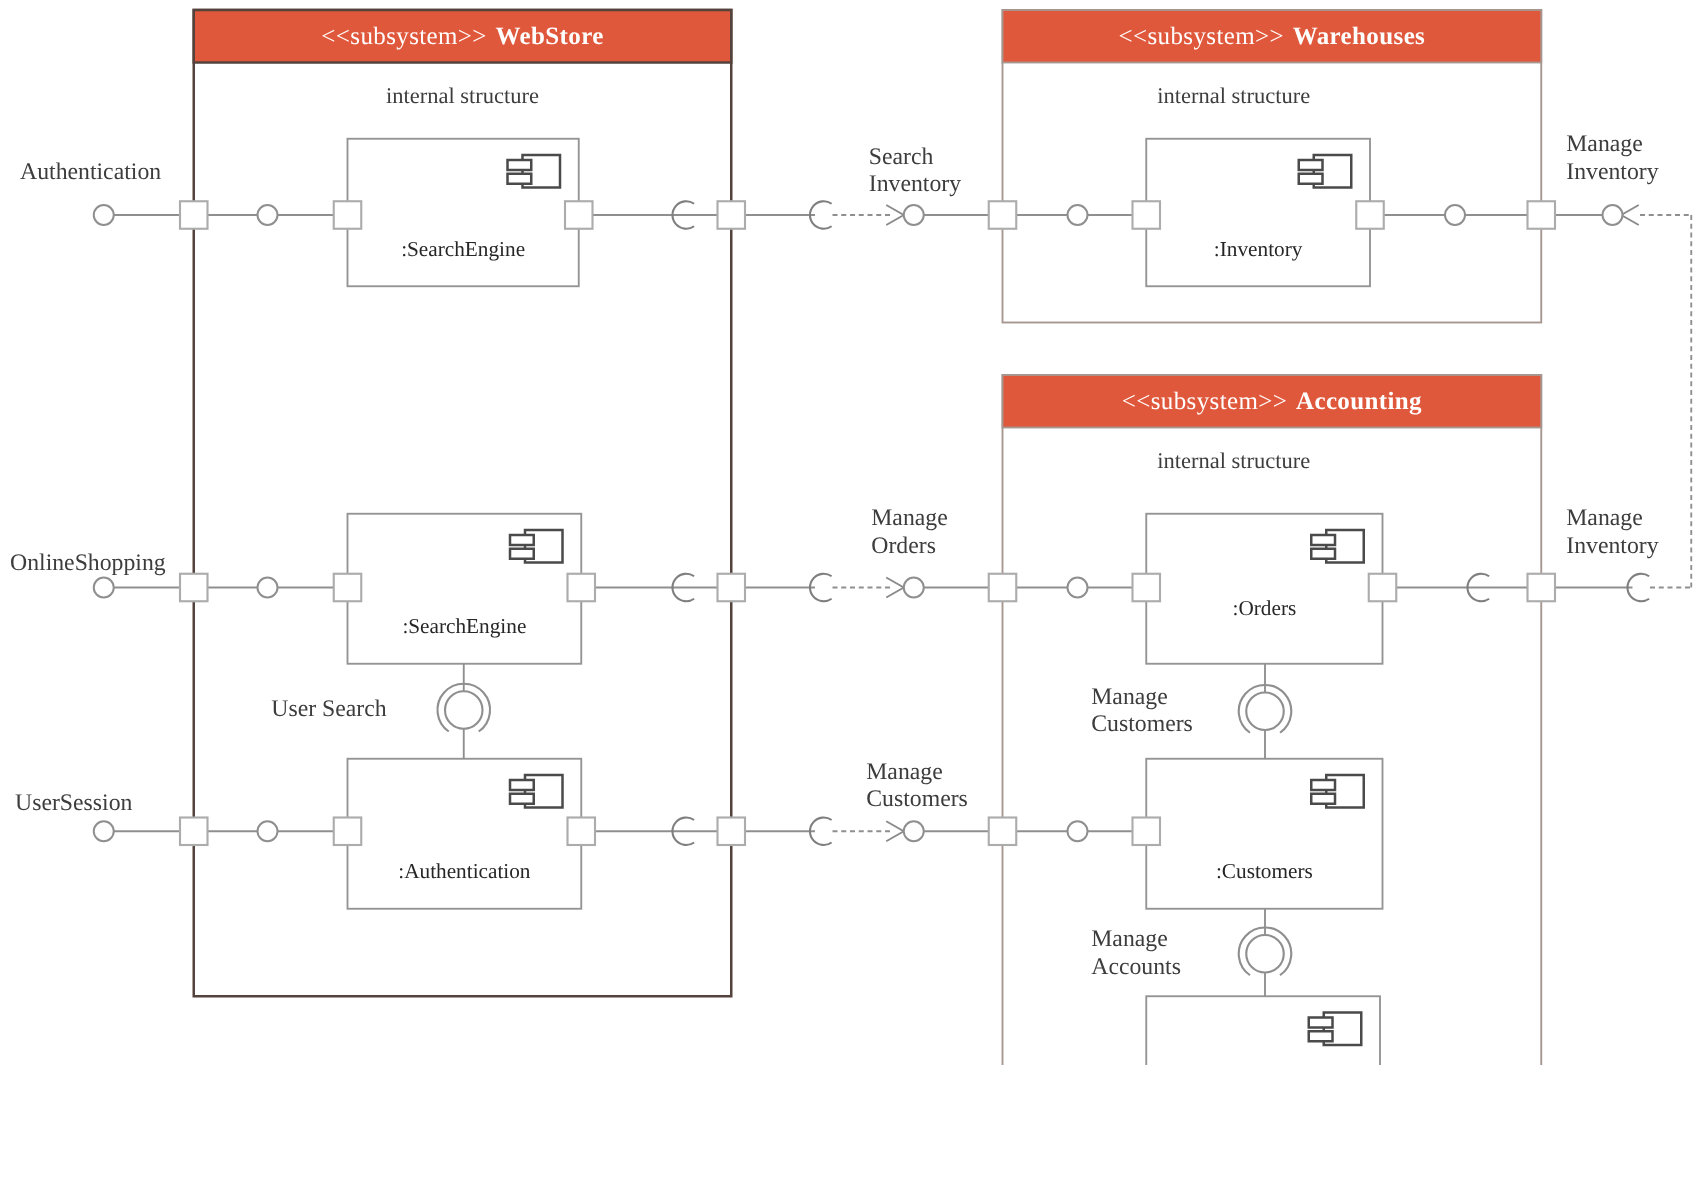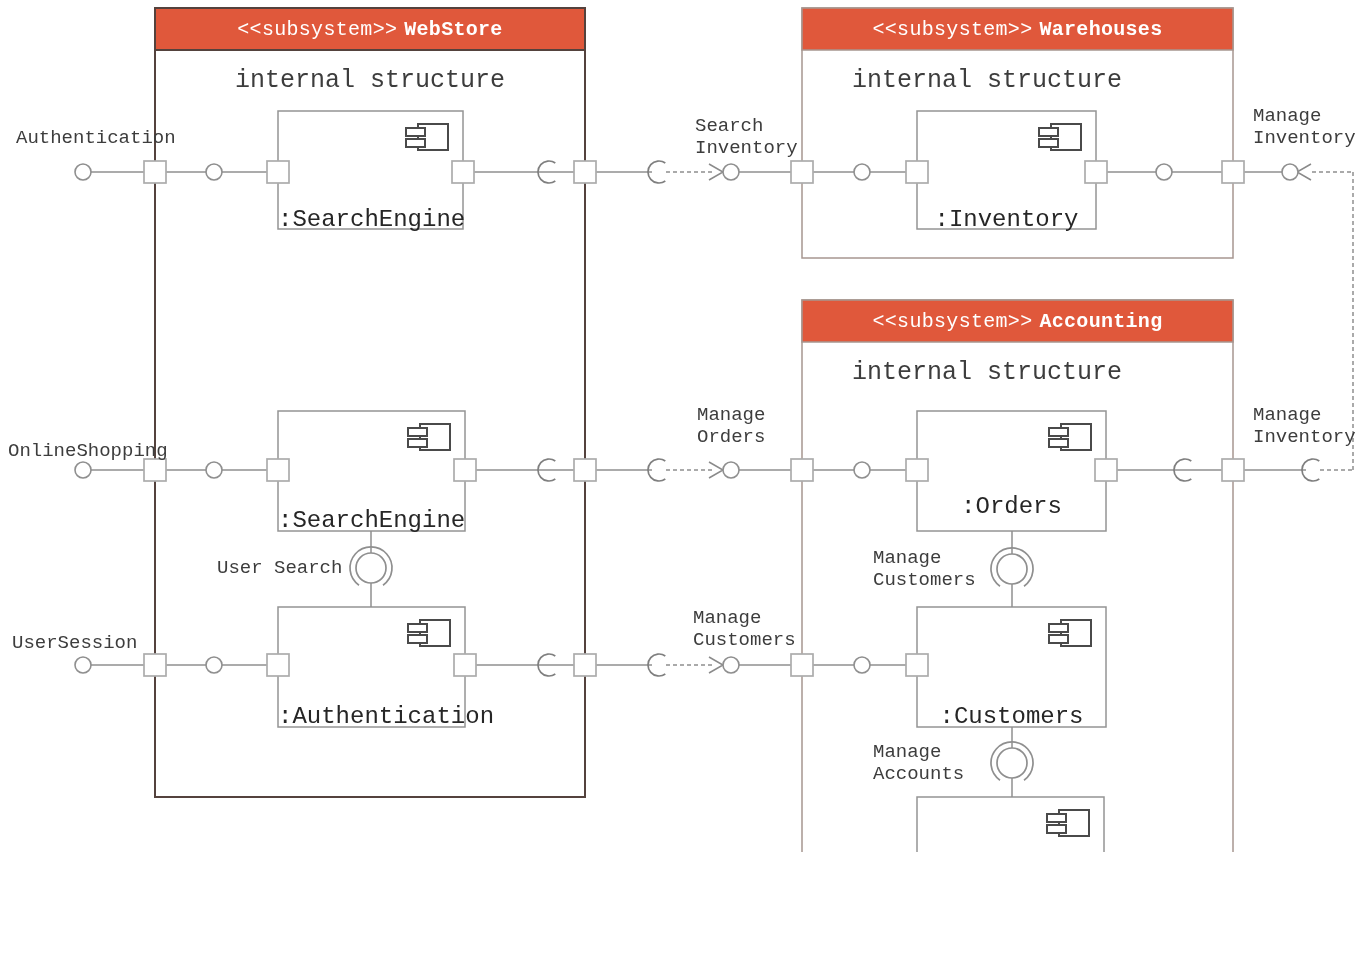--- a/index.html
+++ b/index.html
@@ -1,24 +1,24 @@
 <!DOCTYPE html>
 <html><head>
 <meta charset="utf-8">
 <style>
   html,body{margin:0;padding:0;background:#ffffff;}
   .canvas{position:relative;width:1364px;height:852px;background:#fff;
-          font-family:Liberation Mono, monospace;overflow:hidden;border-radius:32px;}
+          font-family:Liberation Serif, serif;overflow:hidden;border-radius:32px;}
   svg.diagram{position:absolute;left:0;top:0;}
   .ln{stroke:#8f8f8f;stroke-width:1.5;fill:none;}
   .dash{stroke-dasharray:4 3;}
   .comp{fill:#ffffff;stroke:#949494;stroke-width:1.5;}
   .lbl{position:absolute;font-size:19px;line-height:22px;color:#3d3d3d;white-space:pre-line;z-index:2;}
-  .clabel{position:absolute;font-size:24px;color:#262626;text-align:center;z-index:2;margin-top:16px;}
-  .internal{position:absolute;font-size:25px;color:#3d3d3d;text-align:center;z-index:2;}
+  .clabel{position:absolute;font-size:17px;color:#262626;text-align:center;z-index:2;}
+  .internal{position:absolute;font-size:18px;color:#3d3d3d;text-align:center;z-index:2;}
   .hdr{position:absolute;height:42px;display:flex;align-items:center;justify-content:center;
        color:#ffffff;font-size:20px;letter-spacing:.3px;z-index:2;}
   .hdr .name{margin-left:7px;font-weight:bold;}
 </style>
 </head>
 <body>
 
 <div class="canvas">
 
 <svg class="diagram" width="1364" height="962" viewBox="0 0 1364 962">

